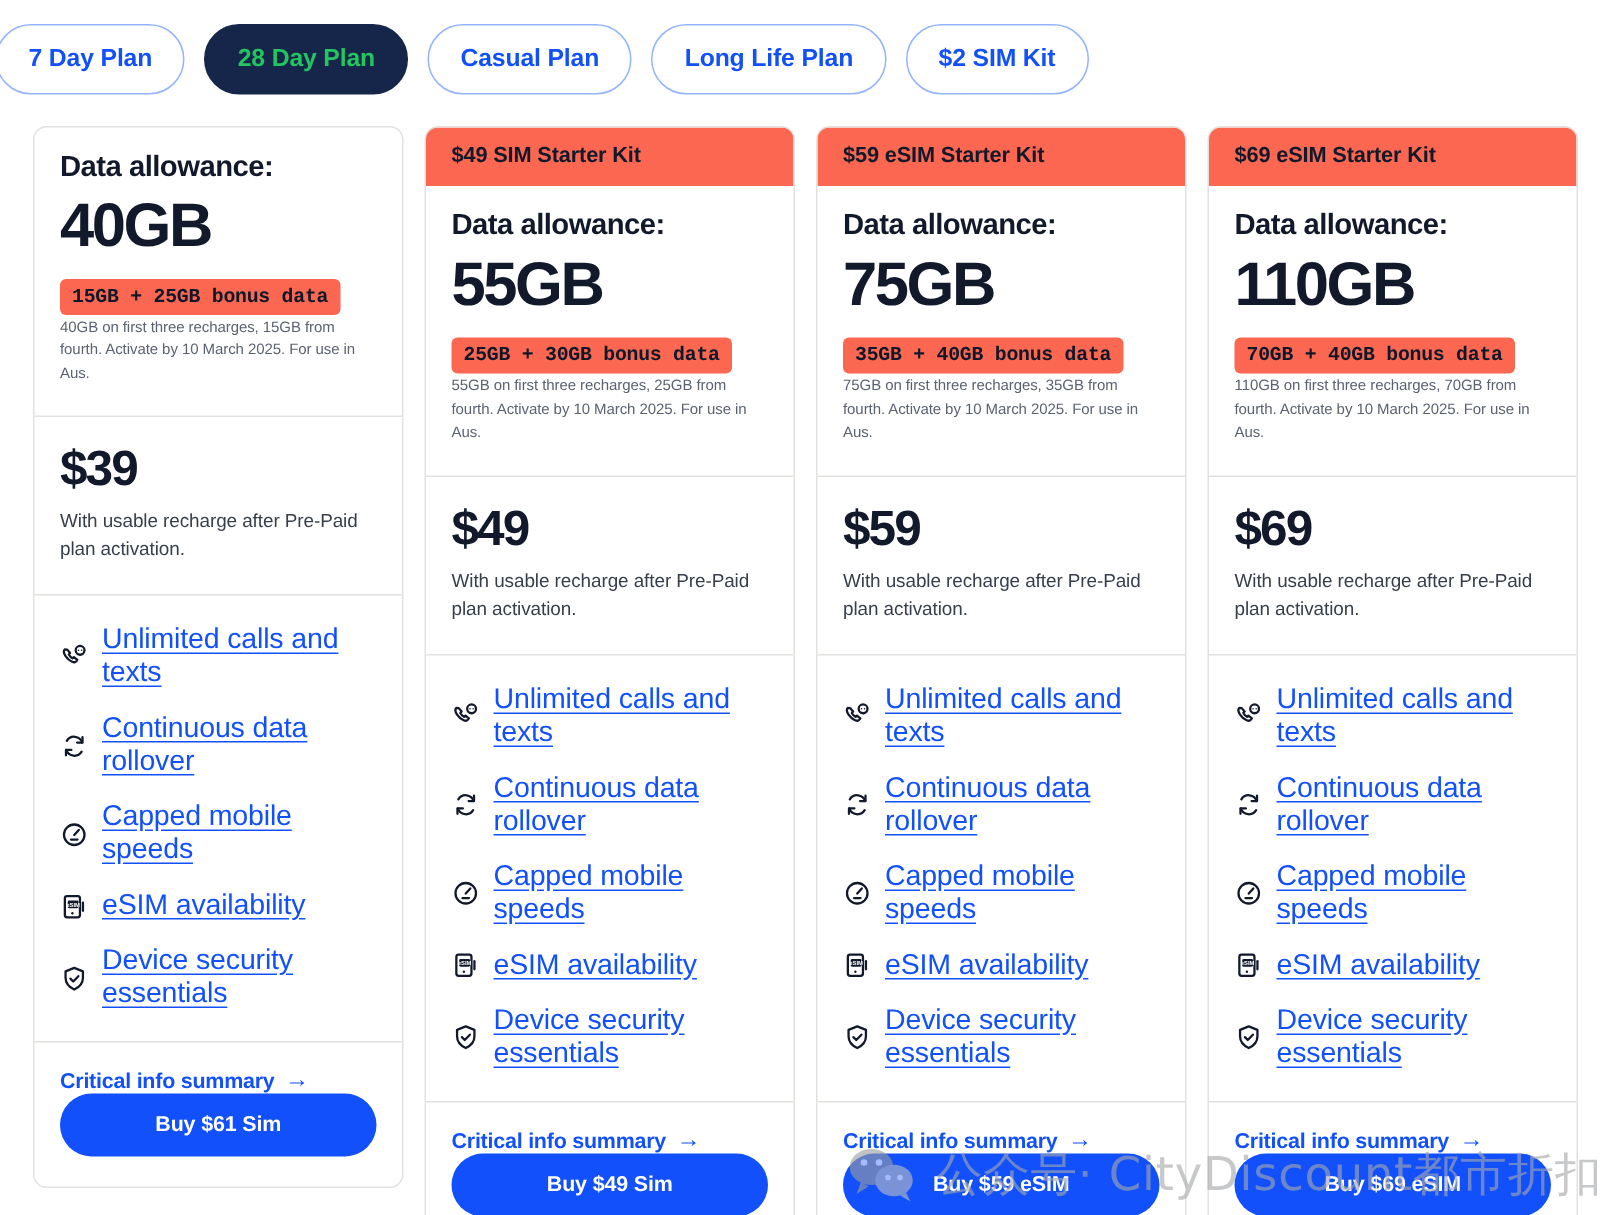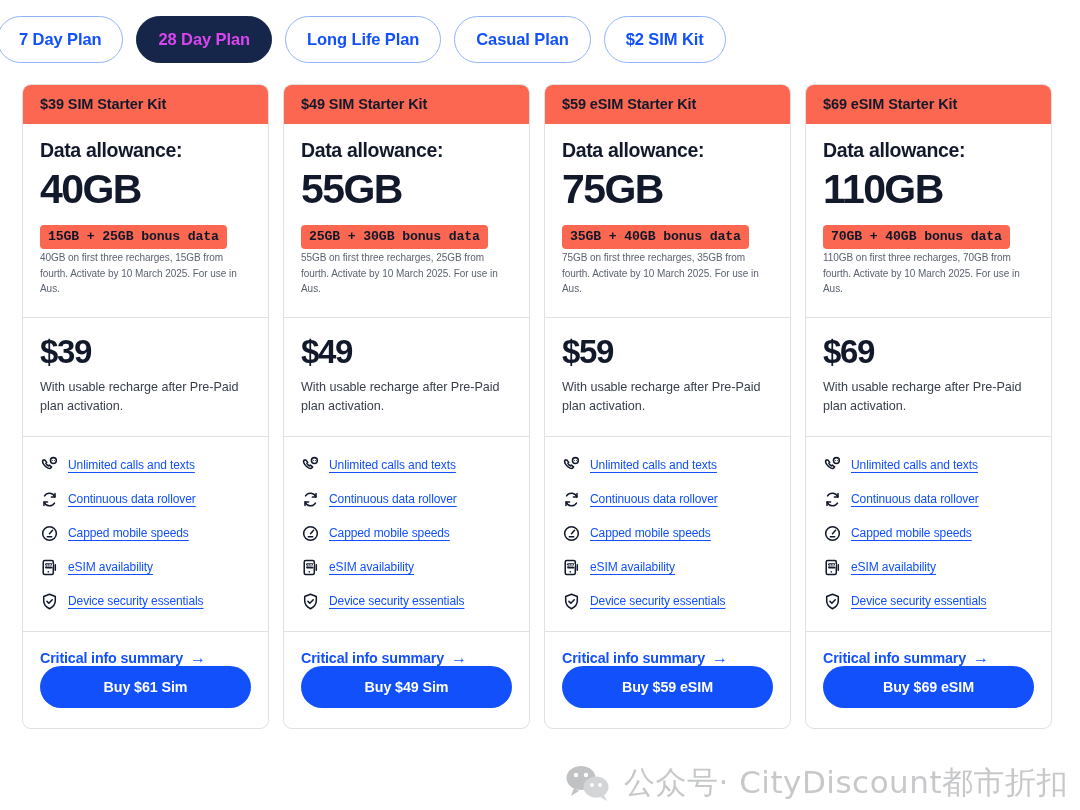--- a/index.html
+++ b/index.html
@@ -43,21 +43,21 @@
     align-items: center;
     justify-content: center;
     padding: 0 21px;
     white-space: nowrap;
     cursor: pointer;
   }
 
   .tab.active {
     background: #16264b;
     border-color: #16264b;
-    color: #d946ef;
+    color: #22c55e;
   }
 
   
   .cards {
     position: absolute;
     top: 84px;
     left: 22px;
     width: 1042px;
     display: flex;
     gap: 14px;
@@ -159,21 +159,21 @@
     height: 19px;
     flex: 0 0 19px;
     display: flex;
     align-items: center;
     justify-content: center;
     color: #11192b;
   }
   .feat-icon svg { display: block; }
 
   .feat-label {
-    font-size: 12px;
+    font-size: 19px;
     color: #1150fb;
     text-decoration: underline;
     text-underline-offset: 2.5px;
     letter-spacing: -0.1px;
   }
 
   .sec-cta {
     padding: 18px 17px 20px 17px;
     border-bottom: none;
   }
@@ -230,28 +230,27 @@
   }
 </style>
 </head>
 <body>
 
 <div id="root">
 
   <div class="tabbar" id="tabbar">
       <div class="tab">7 Day Plan</div>
       <div class="tab active">28 Day Plan</div>
+      <div class="tab">Casual Plan</div>
       <div class="tab">Long Life Plan</div>
-      <div class="tab">Casual Plan</div>
       <div class="tab">$2 SIM Kit</div>
     </div>
 
   <div class="cards" id="cards">
       <div class="card">
-        <div class="card-head">$39 SIM Starter Kit</div>
         <div class="sec">
           <div class="allow-label">Data allowance:</div>
           <div class="allow-value">40GB</div>
           <div><span class="bonus">15GB + 25GB bonus data</span></div>
           <div class="fine">40GB on first three recharges, 15GB from fourth. Activate by 10 March 2025. For use in Aus.</div>
         </div>
         <div class="sec">
           <div class="price">$39</div>
           <div class="price-note">With usable recharge after Pre-Paid plan activation.</div>
         </div>

